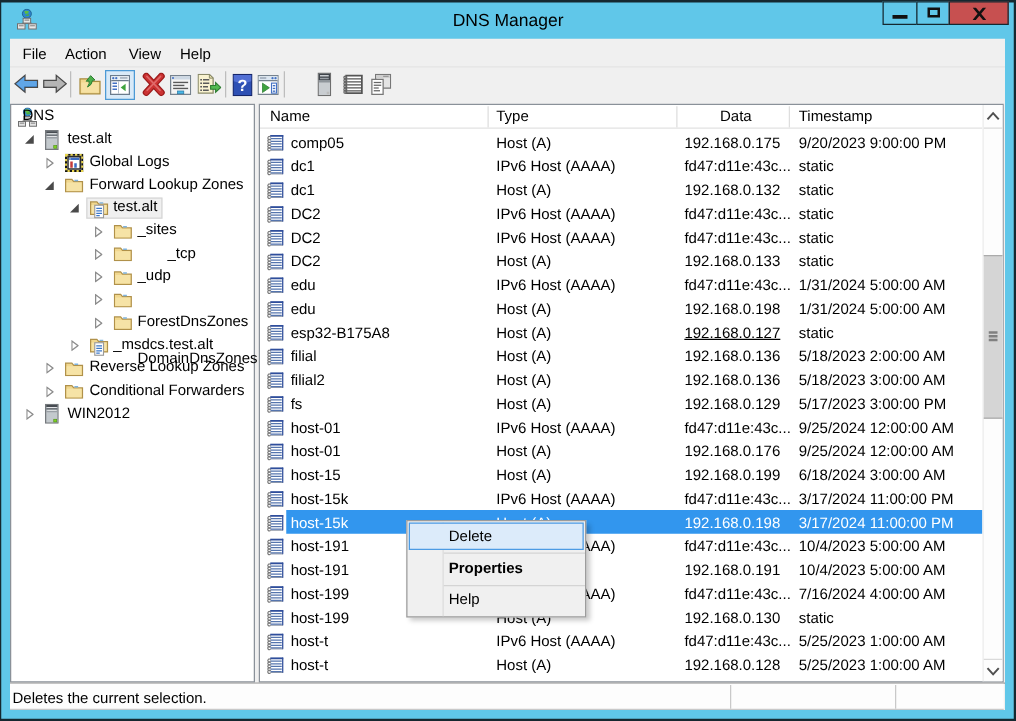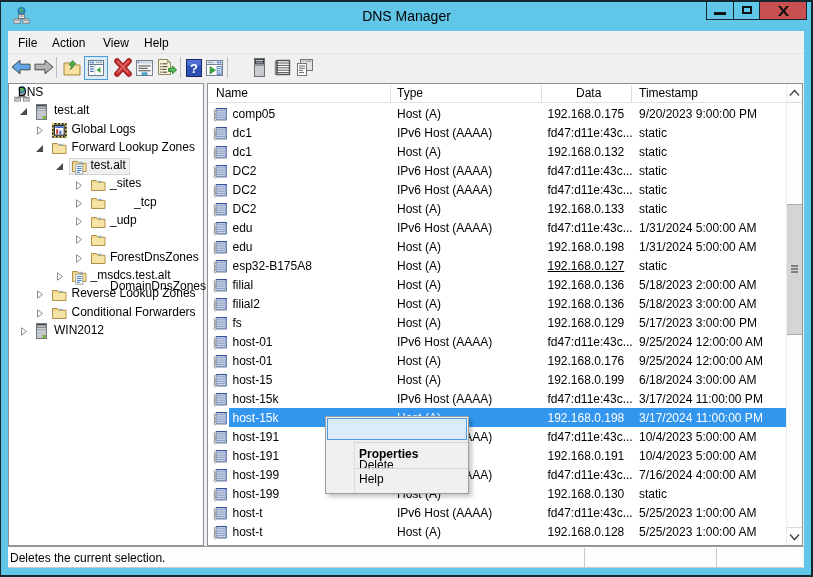--- a/index.html
+++ b/index.html
@@ -510,16 +510,16 @@
   </svg>
 <div class="a" style="left:787px;top:102px;width:15px;height:1px;background:#DADADA;"></div>
 <div class="a" style="left:787px;top:527px;width:15px;height:1px;background:#DADADA;"></div>
 <div class="a" style="left:787px;top:204px;width:15px;height:131px;background:#D5D5D5;border-top:1px solid #ABABAB;border-bottom:1px solid #ABABAB;box-sizing:border-box;"></div>
 <div class="a" style="left:791px;top:265px;width:7px;height:1.5px;background:#808080;"></div>
 <div class="a" style="left:791px;top:268px;width:7px;height:1.5px;background:#808080;"></div>
 <div class="a" style="left:791px;top:271px;width:7px;height:1.5px;background:#808080;"></div>
 <div class="a" style="left:325px;top:416px;width:144px;height:78px;background:#F0F0F0;border:1px solid #9C9C9C;box-sizing:border-box;box-shadow:3px 3px 4px rgba(0,0,0,0.22);"></div>
 <div class="a" style="left:354px;top:417px;width:1px;height:76px;background:#DCDCDC;"></div>
 <div class="a" style="left:327px;top:418px;width:140px;height:22px;background:#DCEBFA;border:1px solid #4C9BE4;box-sizing:border-box;"></div>
-<div class="lbl" style="left:359px;top:422px;margin-top:36px;">Delete</div>
+<div class="lbl" style="left:359px;top:422px;">Delete</div>
 <div class="a" style="left:355px;top:442px;width:113px;height:1px;background:#D4D4D4;"></div>
 <div class="lbl" style="left:359px;top:447px;font-weight:bold;">Properties</div>
 <div class="a" style="left:355px;top:468px;width:113px;height:1px;background:#D4D4D4;"></div>
 <div class="lbl" style="left:359px;top:472px;">Help</div>
 </body></html>

